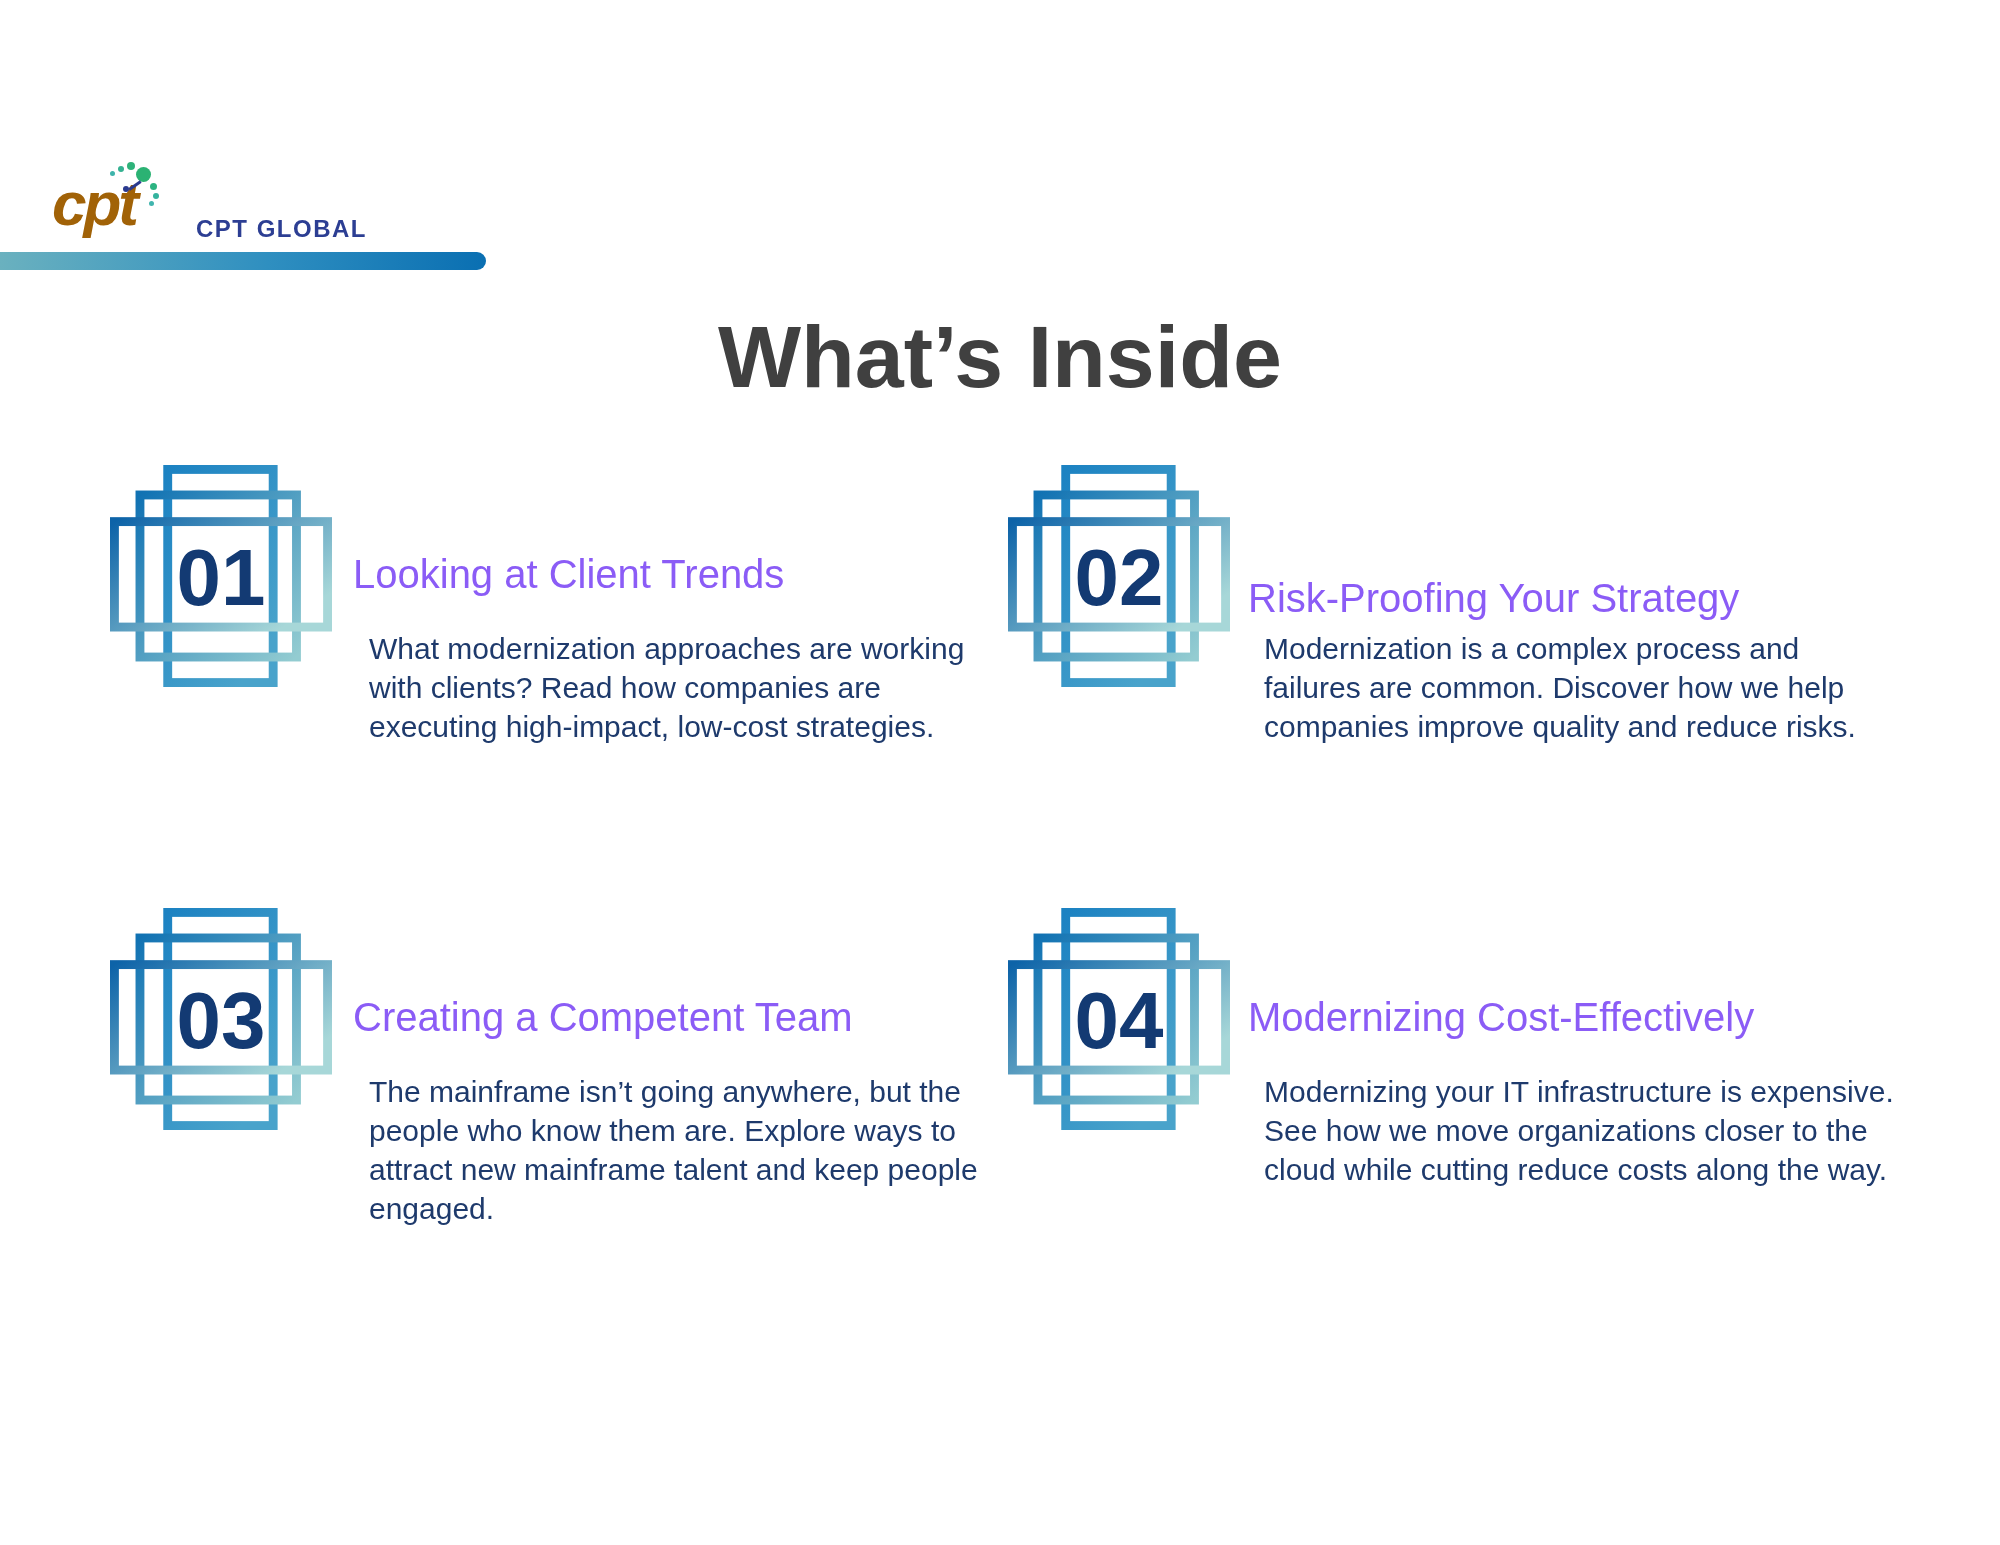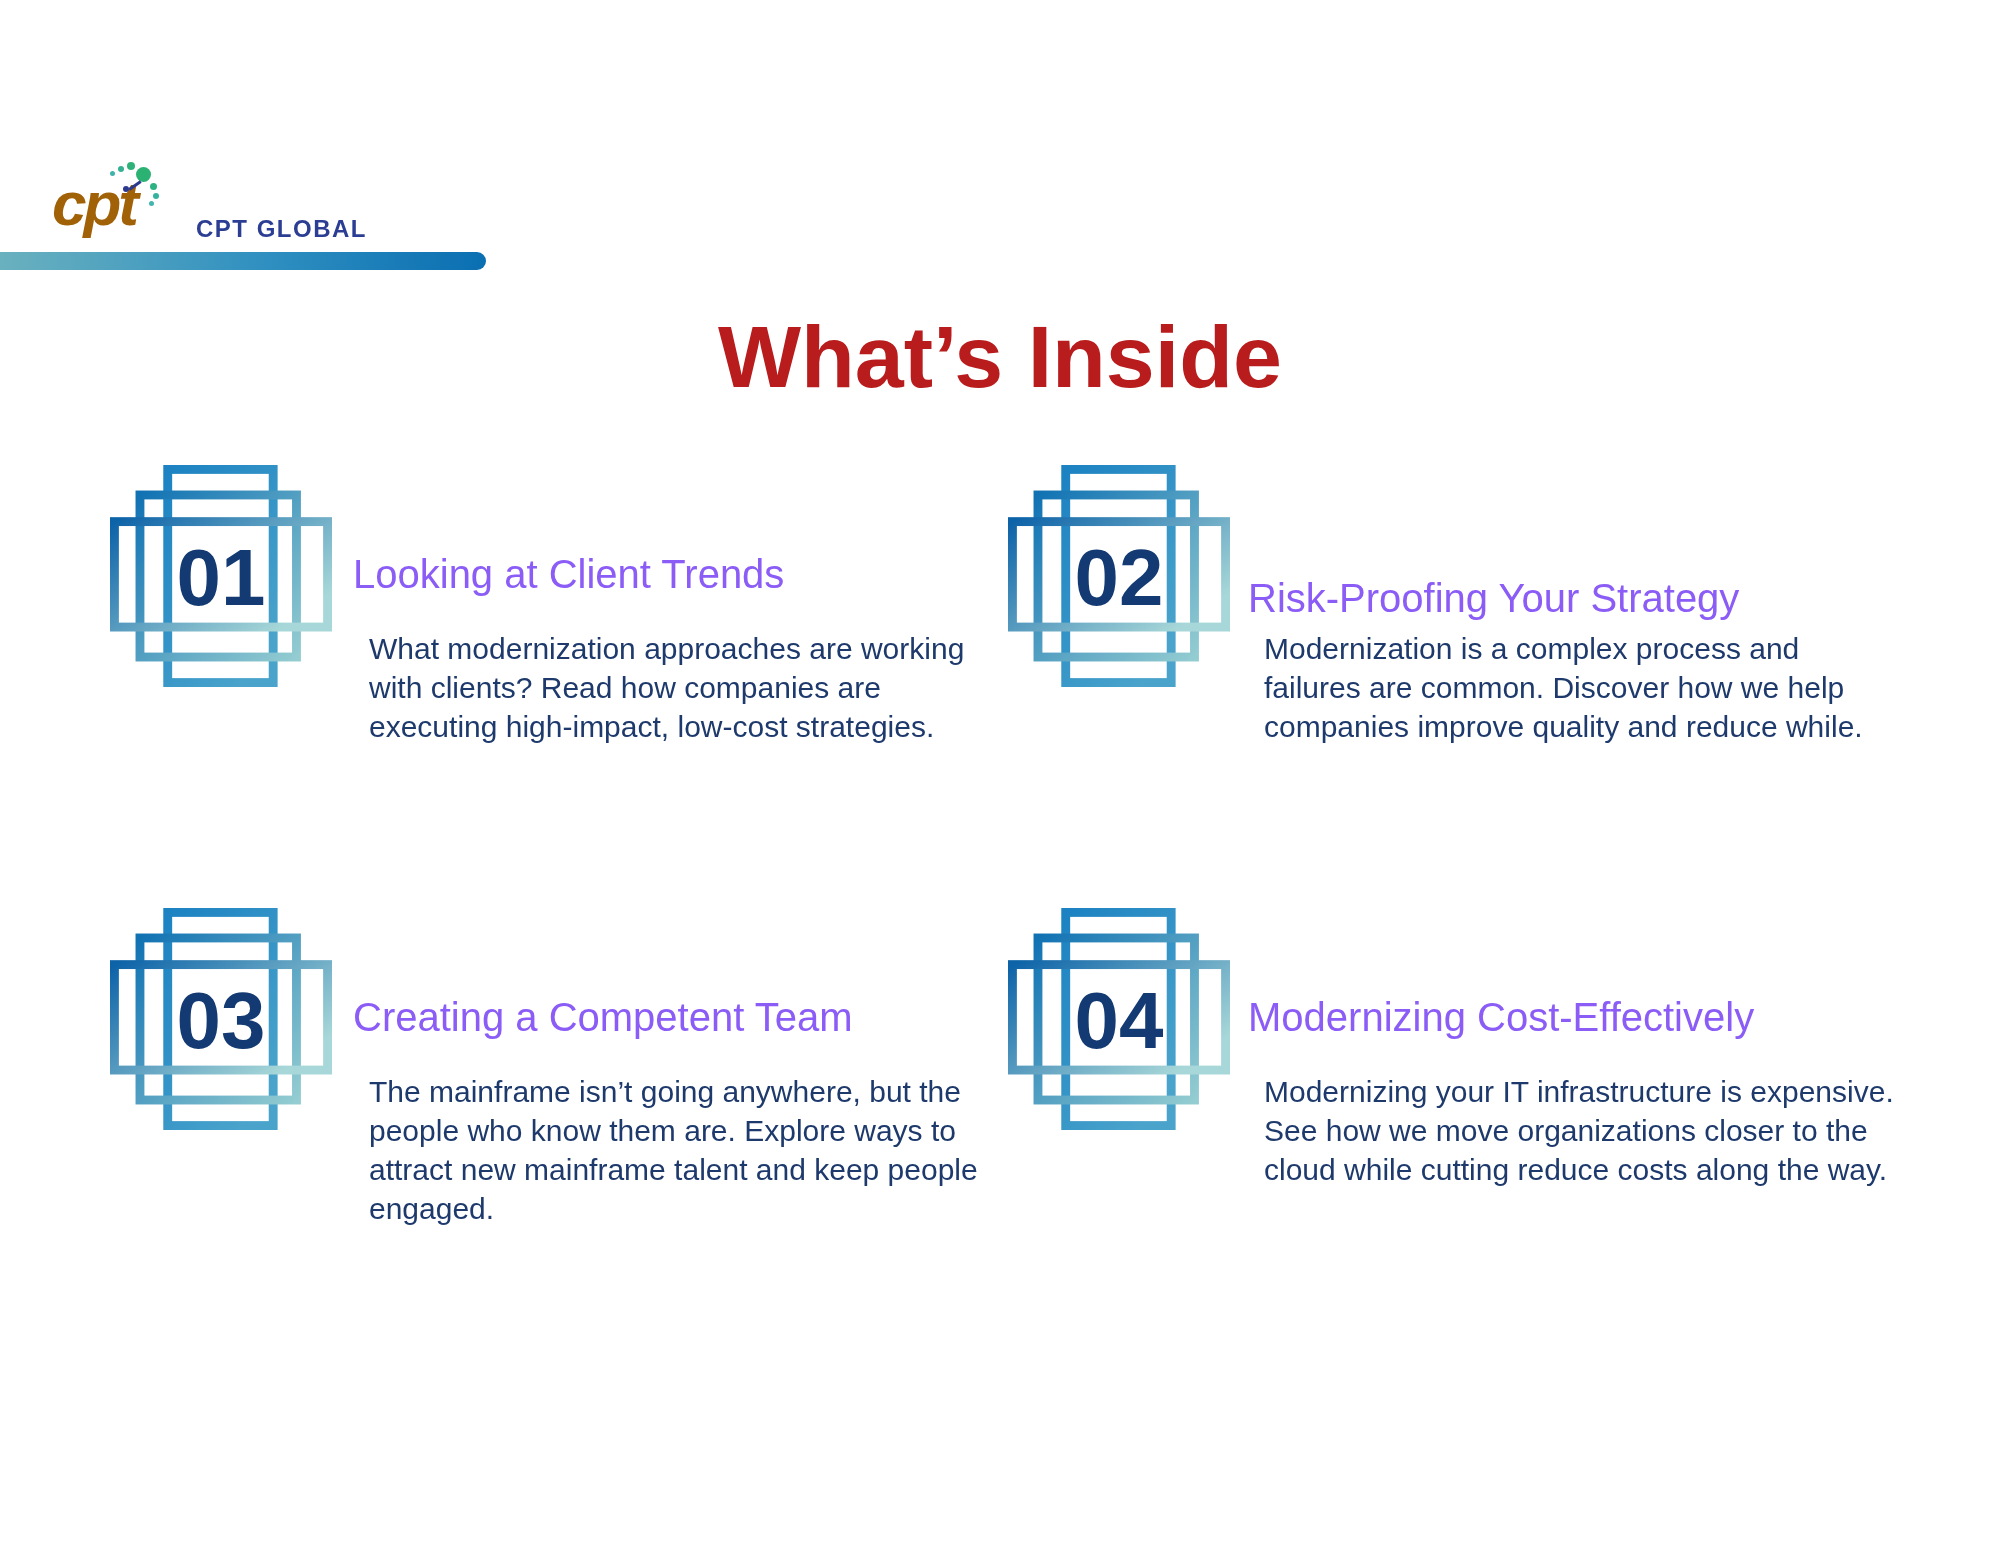--- a/index.html
+++ b/index.html
@@ -28,21 +28,21 @@
     font-size:24px;font-weight:bold;letter-spacing:1.5px;color:#2c3e93;margin-top:14px;
   }
   .rule{
     position:absolute;left:0;top:252px;width:486px;height:18px;
     border-radius:0 9px 9px 0;
     background:linear-gradient(90deg,#6ab1bf 0%,#2f8fc0 55%,#0a6fb2 100%);
   }
   
   .page-title{
     position:absolute;left:0;top:306px;width:100%;text-align:center;
-    font-size:88px;font-weight:800;color:#b91c1c;
+    font-size:88px;font-weight:800;color:#404040;
   }
   
   .icon-squares{position:absolute;width:222px;height:222px;}
   .icon-num{font-family:"Liberation Sans",sans-serif;font-size:72px;font-weight:bold;fill:#133a73;}
   .sec-heading{
     position:absolute;font-size:40px;font-weight:normal;color:#8b5cf6;white-space:nowrap;
   }
   .sec-body{
     position:absolute;font-size:30px;line-height:39px;color:#1e3a6c;white-space:pre-line;margin-left:16px;
   }
@@ -112,21 +112,21 @@
 <div class="section s2">
   <svg class="icon-squares" viewBox="0 0 200 200">
     <rect x="52" y="4" width="95" height="192" fill="none" stroke="url(#gVert)" stroke-width="8"></rect>
     <rect x="27" y="27" width="141" height="146" fill="none" stroke="url(#gMid)" stroke-width="8"></rect>
     <rect x="4" y="51" width="192" height="95" fill="none" stroke="url(#gWide)" stroke-width="8"></rect>
     <text x="100" y="126" text-anchor="middle" class="icon-num">02</text>
   </svg>
   <div class="sec-heading">Risk-Proofing Your Strategy</div>
   <div class="sec-body">Modernization is a complex process and
 failures are common. Discover how we help
-companies improve quality and reduce while.</div>
+companies improve quality and reduce risks.</div>
 </div>
 
 <div class="section s3">
   <svg class="icon-squares" viewBox="0 0 200 200">
     <rect x="52" y="4" width="95" height="192" fill="none" stroke="url(#gVert)" stroke-width="8"></rect>
     <rect x="27" y="27" width="141" height="146" fill="none" stroke="url(#gMid)" stroke-width="8"></rect>
     <rect x="4" y="51" width="192" height="95" fill="none" stroke="url(#gWide)" stroke-width="8"></rect>
     <text x="100" y="126" text-anchor="middle" class="icon-num">03</text>
   </svg>
   <div class="sec-heading">Creating a Competent Team</div>

